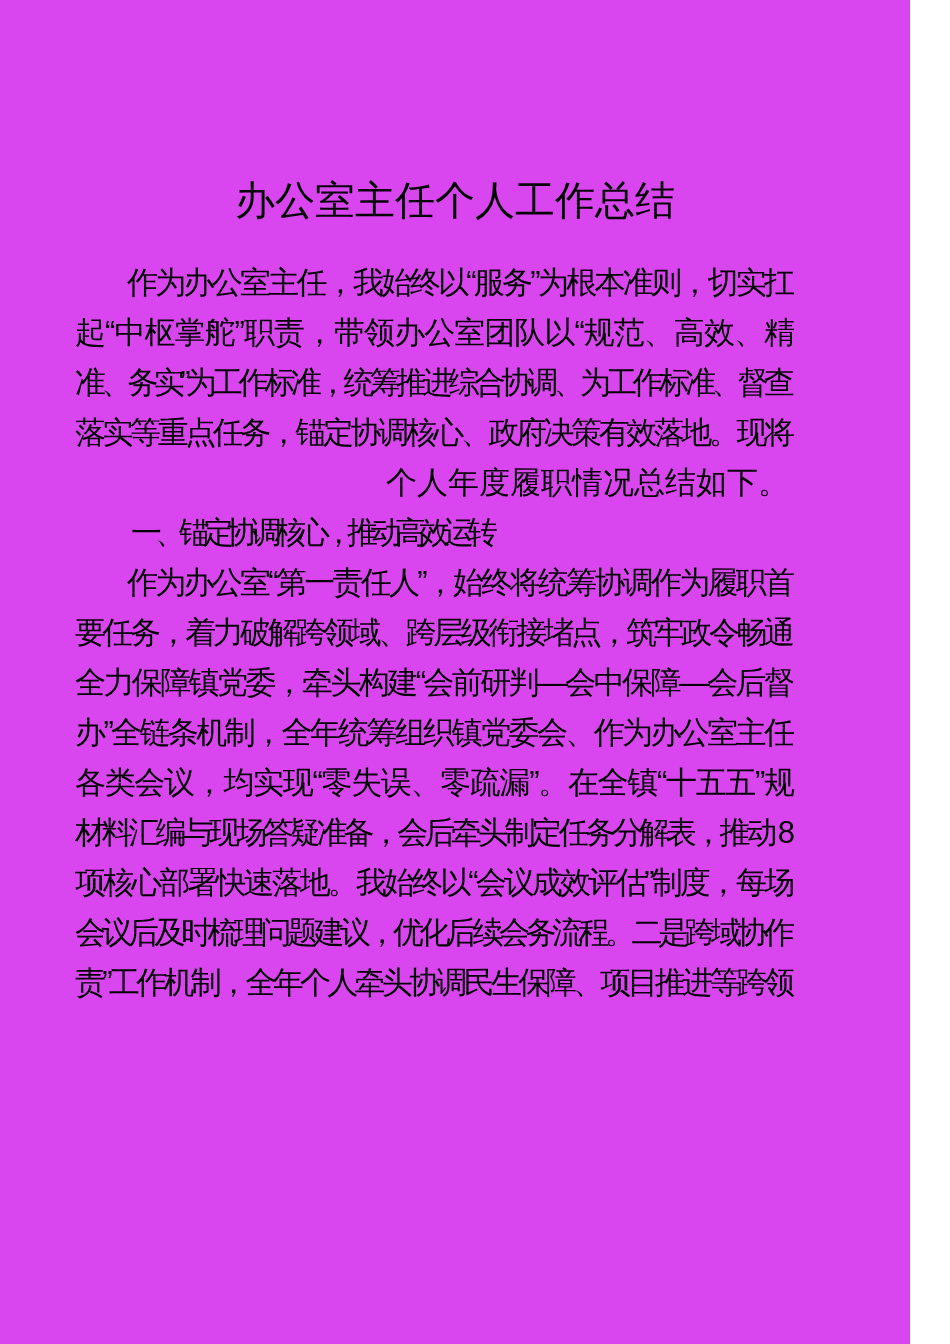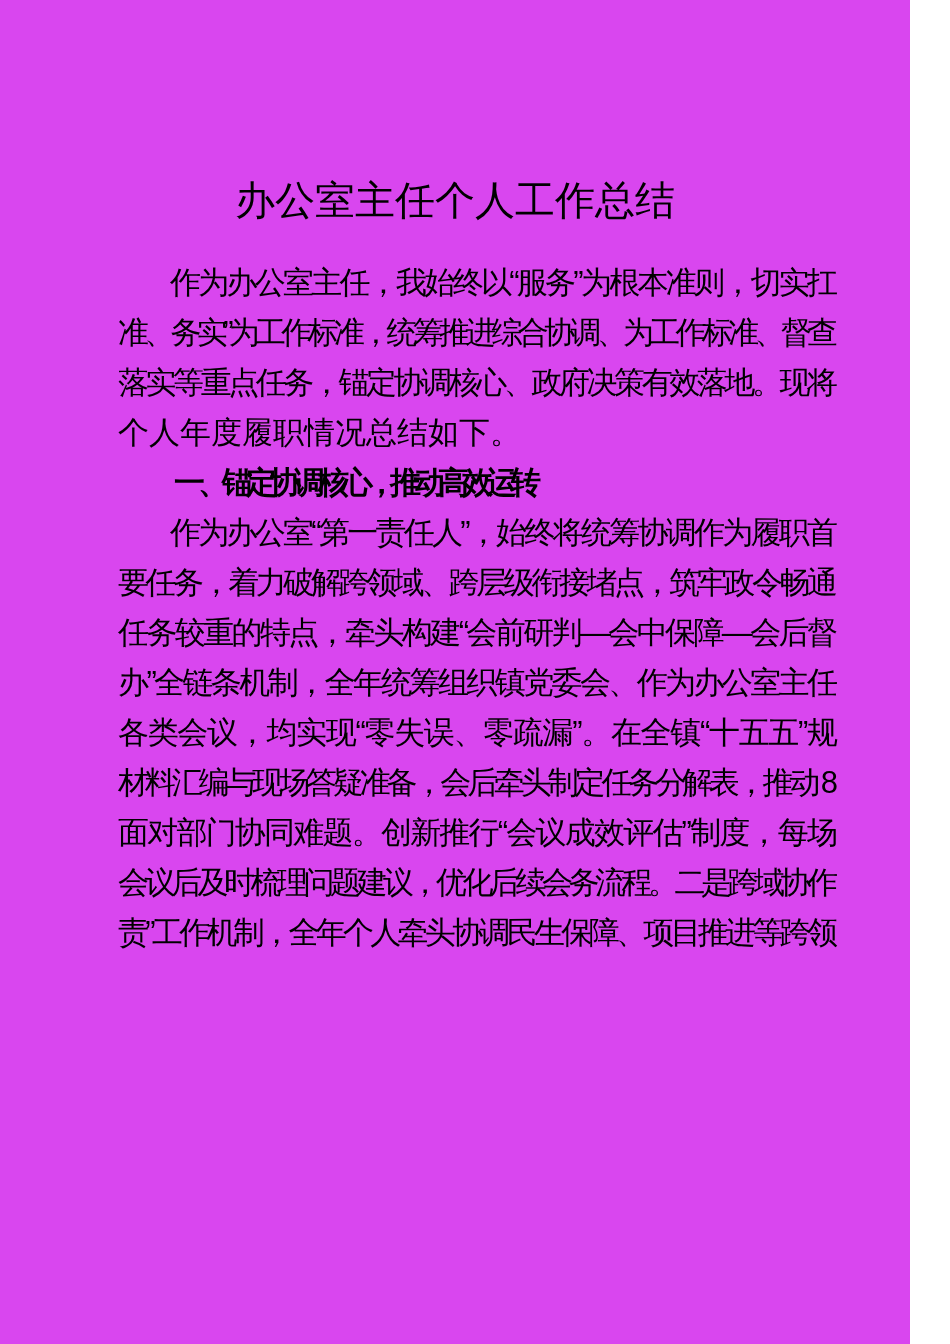--- a/index.html
+++ b/index.html
@@ -21,62 +21,64 @@
       margin: 172px 118px 0 118px;
       height: 56px;
       line-height: 56px;
       font-size: 40px;
       font-weight: 400;
       text-align: center;
       white-space: nowrap;
       letter-spacing: 0;
     }
     .doc-body {
-      margin: 30px 118px 0 118px;
+      margin: 30px 118px 0 75px;
       width: 714px;
     }
     .line {
       height: 50px;
       line-height: 50px;
       font-size: 31px;
       font-weight: 400;
       letter-spacing: 0;
       overflow: visible;
+      text-align: right;
     }
     .line.fill {
       text-align: justify;
       text-align-last: justify;
       text-justify: inter-character;
       letter-spacing: -6px;
     }
     .line.indent {
       text-indent: 52px;
     }
     .line.heading {
-      font-weight: 700;
+      font-weight: 400;
       letter-spacing: -7px;
       text-indent: 56px;
       text-align: left;
       text-align-last: left;
     }
   </style>
 </head>
 <body>
 
 <div class="page">
   <h1 class="doc-title">办公室主任个人工作总结</h1>
   <div class="doc-body" id="doc-body">
       <div class="line fill indent">作为办公室主任，我始终以“服务”为根本准则，切实扛</div>
+      <div class="line fill">起“中枢掌舵”职责，带领办公室团队以“规范、高效、精</div>
       <div class="line fill">准、务实”为工作标准，统筹推进综合协调、为工作标准、督查</div>
       <div class="line fill">落实等重点任务，锚定协调核心、政府决策有效落地。现将</div>
       <div class="line">个人年度履职情况总结如下。</div>
       <div class="line heading">一、锚定协调核心，推动高效运转</div>
       <div class="line fill indent">作为办公室“第一责任人”，始终将统筹协调作为履职首</div>
       <div class="line fill">要任务，着力破解跨领域、跨层级衔接堵点，筑牢政令畅通</div>
-      <div class="line fill">任务较重的特点，牵头构建“会前研判—会中保障—会后督</div>
+      <div class="line fill">全力保障镇党委，牵头构建“会前研判—会中保障—会后督</div>
       <div class="line fill">办”全链条机制，全年统筹组织镇党委会、作为办公室主任</div>
       <div class="line fill">各类会议，均实现“零失误、零疏漏”。在全镇“十五五”规</div>
       <div class="line fill">材料汇编与现场答疑准备，会后牵头制定任务分解表，推动 8</div>
-      <div class="line fill">面对部门协同难题。创新推行“会议成效评估”制度，每场</div>
+      <div class="line fill">项核心部署快速落地。我始终以“会议成效评估”制度，每场</div>
       <div class="line fill">会议后及时梳理问题建议，优化后续会务流程。二是跨域协作</div>
       <div class="line fill">责”工作机制，全年个人牵头协调民生保障、项目推进等跨领</div>
     </div>
 </div>
 
 </body></html>

